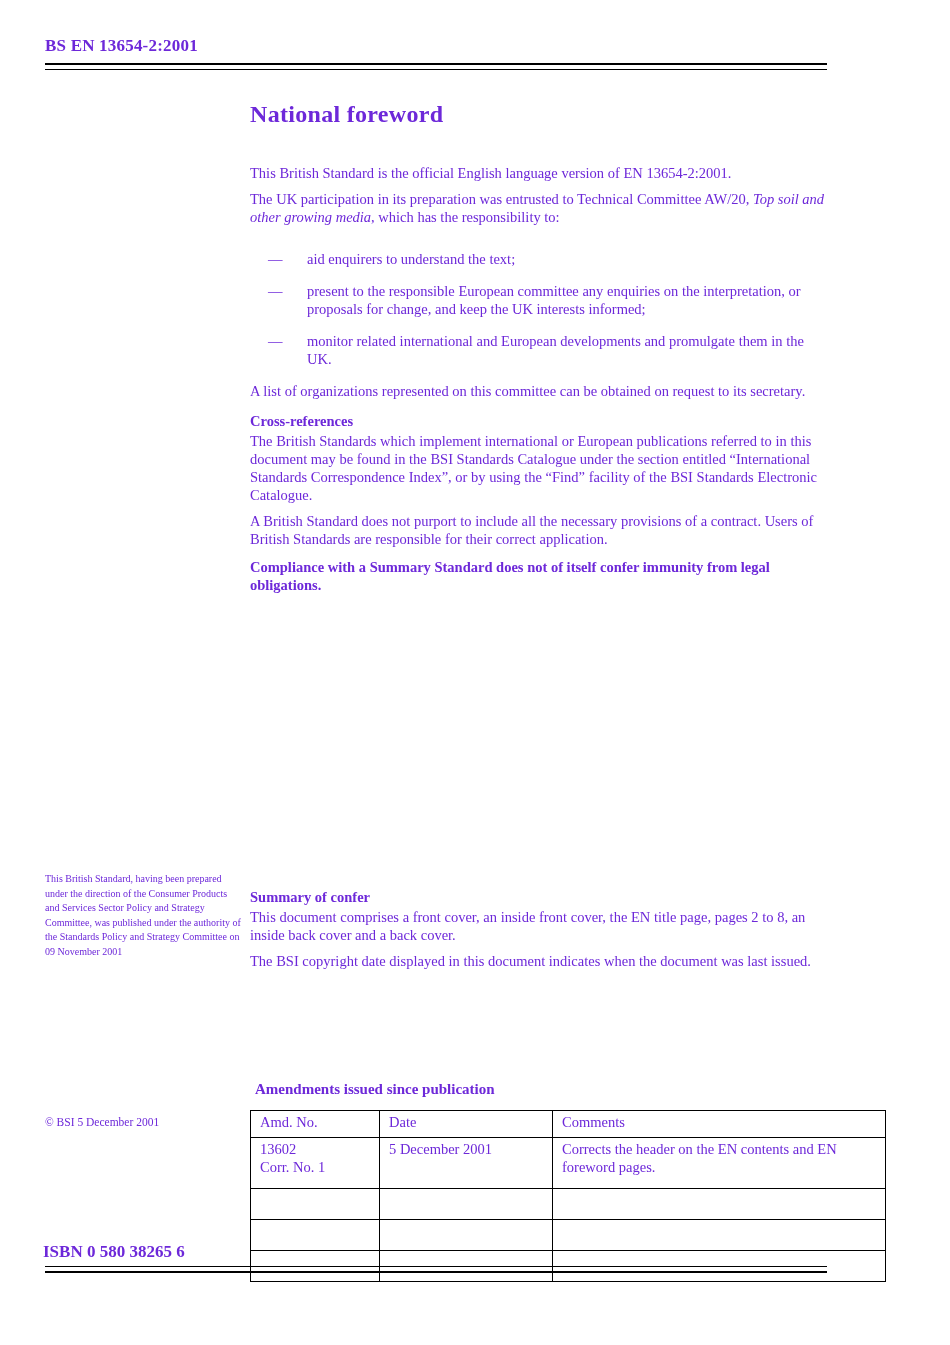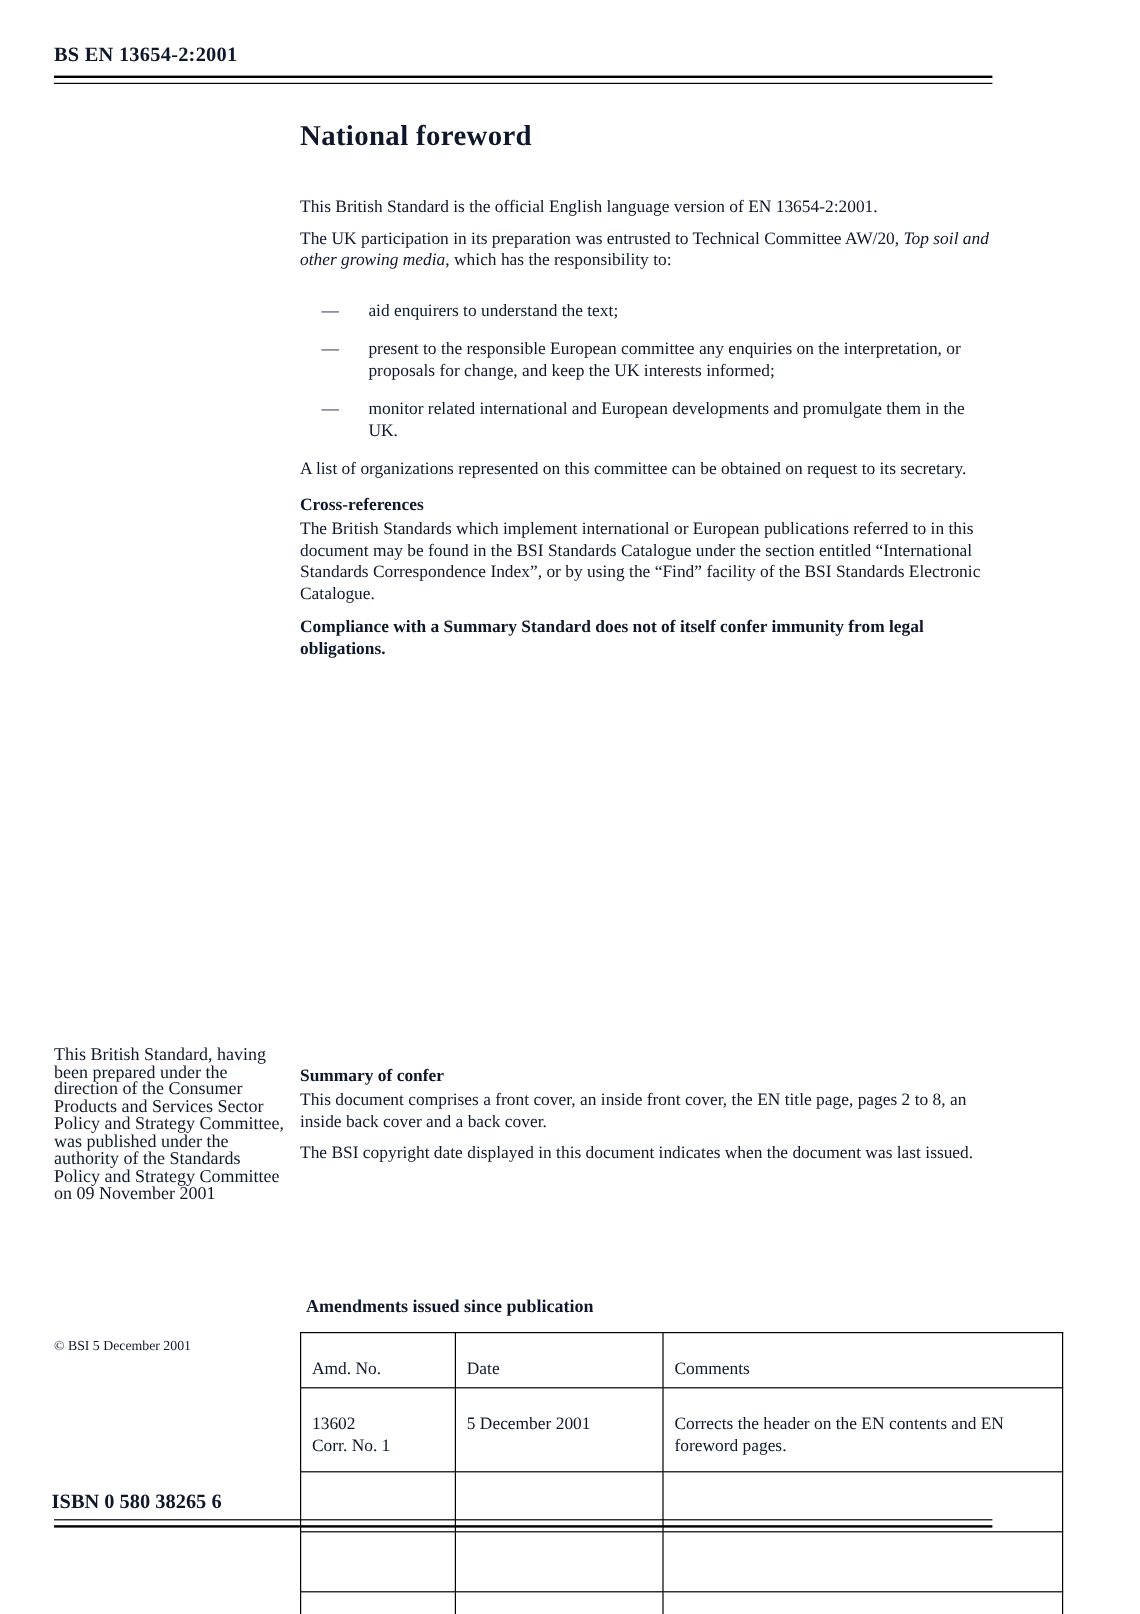--- a/index.html
+++ b/index.html
@@ -6,21 +6,21 @@
     margin: 0;
     padding: 0;
     background: #ffffff;
   }
   .page {
     position: relative;
     width: 950px;
     height: 1345px;
     background: #ffffff;
     font-family: "Liberation Serif", serif;
-    color: #0f172a;
+    color: #6d28d9;
     overflow: hidden;
   }
   .header-title {
     position: absolute;
     left: 45px;
     top: 36px;
     font-size: 17px;
     font-weight: bold;
     letter-spacing: 0.2px;
   }
@@ -95,38 +95,38 @@
   table.amend-table {
     border-collapse: collapse;
     width: 578px;
     table-layout: fixed;
     font-size: 14.5px;
     line-height: 18px;
   }
   table.amend-table th,
   table.amend-table td {
     border: 1.2px solid #000;
-    padding: 21px 9px 6px 9px;
+    padding: 2px 9px 6px 9px;
     vertical-align: top;
     text-align: left;
     font-weight: normal;
   }
   .col-amd { width: 110px; }
   .col-date { width: 154px; }
   .col-comments { width: 314px; }
   td.prewrap { white-space: pre-line; }
   tr.empty-row td { height: 22px; }
   tr.data-row td { height: 42px; }
 
   .sidebar-note {
     position: absolute;
     left: 45px;
     top: 872px;
     width: 196px;
-    font-size: 15px;
+    font-size: 10px;
     line-height: 14.5px;
     font-family: Liberation Serif, serif;
   }
   .copyright-note {
     position: absolute;
     left: 45px;
     top: 1116px;
     font-size: 11.5px;
   }
   .isbn {
@@ -166,20 +166,21 @@
         <span>monitor related international and European developments and promulgate them in the UK.</span>
       </div>
     </div>
 
     <p class="body-para">A list of organizations represented on this committee can be obtained on request to its secretary.</p>
 
     <div class="subheading">Cross-references</div>
 
     <p class="body-para">The British Standards which implement international or European publications referred to in this document may be found in the BSI Standards Catalogue under the section entitled “International Standards Correspondence Index”, or by using the “Find” facility of the BSI Standards Electronic Catalogue.</p>
 
+    <p class="body-para">A British Standard does not purport to include all the necessary provisions of a contract. Users of British Standards are responsible for their correct application.</p>
 
     <p class="compliance">Compliance with a Summary Standard does not of itself confer immunity from legal obligations.</p>
   </div>
 
   <div class="main-col summary-block">
     <div class="summary-heading">Summary of confer</div>
     <p class="body-para">This document comprises a front cover, an inside front cover, the EN title page, pages 2 to 8, an inside back cover and a back cover.</p>
     <p class="body-para">The BSI copyright date displayed in this document indicates when the document was last issued.</p>
   </div>
 

